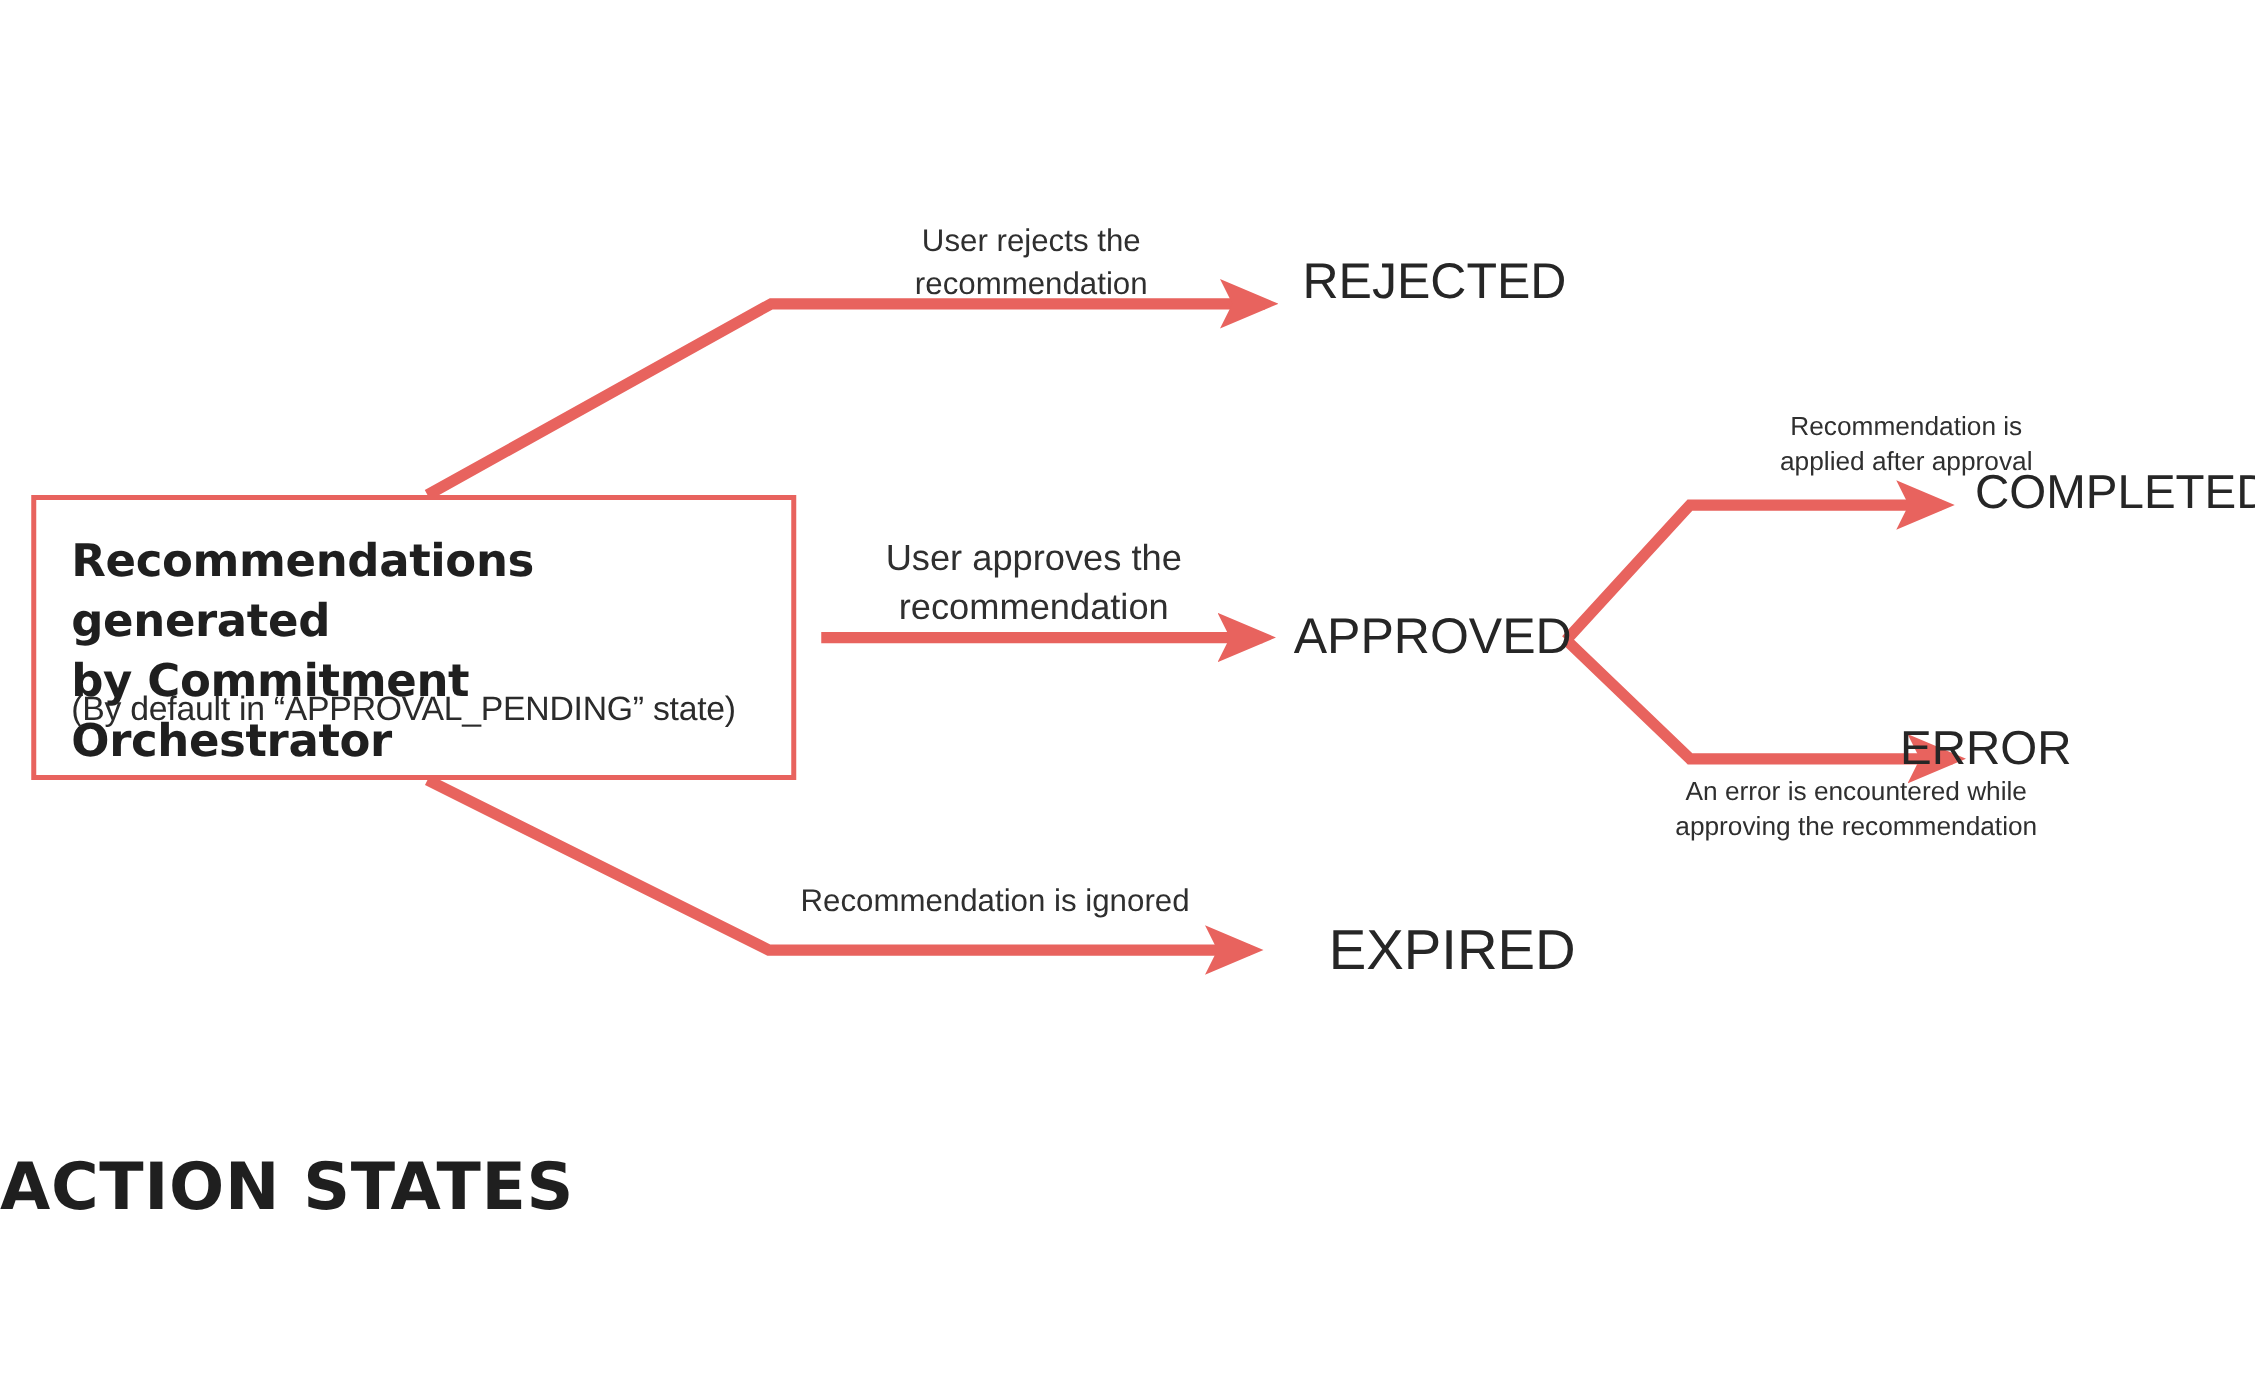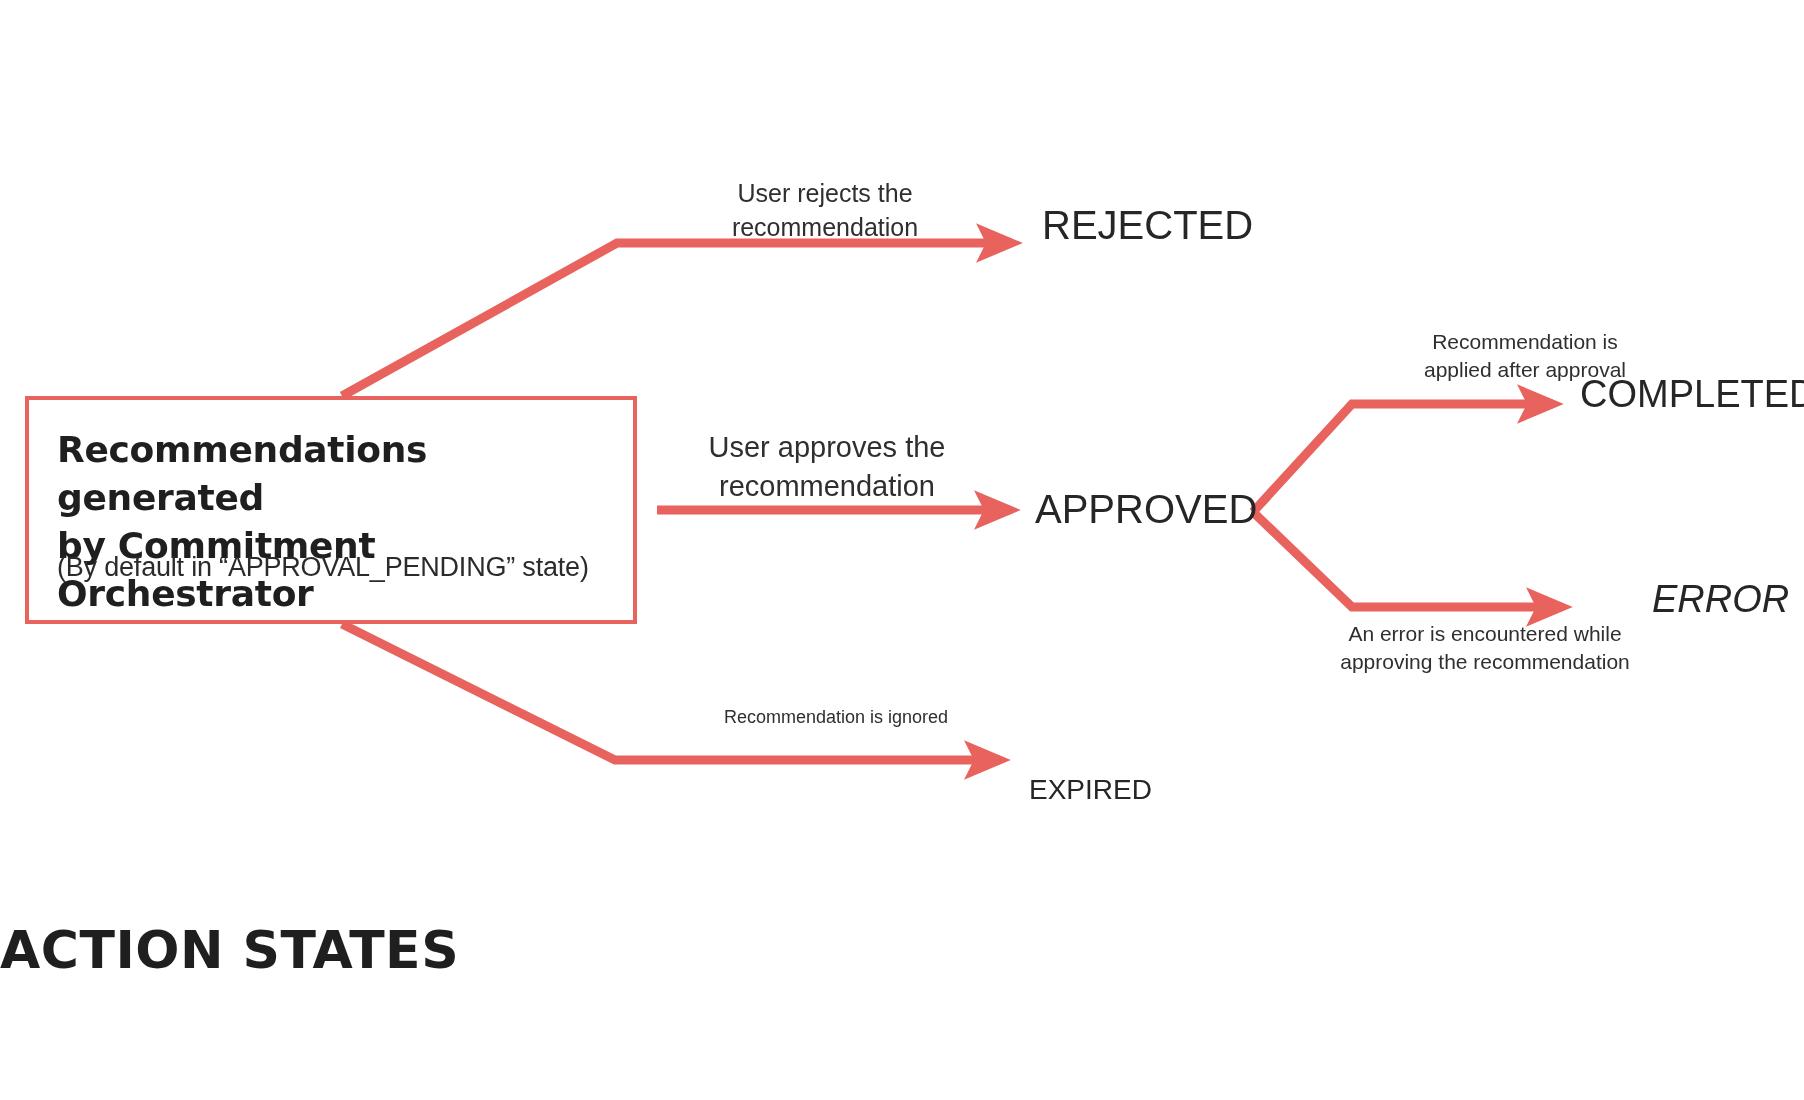--- a/index.html
+++ b/index.html
@@ -62,37 +62,37 @@
   .state-label {
     position: absolute;
     font-family: "Liberation Sans", sans-serif;
     font-weight: 400;
     color: #262626;
     white-space: nowrap;
     z-index: 3;
   }
   .state-rejected  { left: 1042px; top: 203px;  font-size: 40px; }
   .state-approved  { left: 1035px; top: 487px;  font-size: 40px; }
-  .state-expired   { left: 1029px; top: 734px;  font-size: 28px; margin-top: 40px; }
+  .state-expired   { left: 1063px; top: 734px;  font-size: 45px; }
   .state-completed { left: 1580px; top: 373px;  font-size: 38px; }
-  .state-error     { left: 1652px; top: 578px;  font-size: 38px; font-style: italic; }
+  .state-error     { left: 1520px; top: 578px;  font-size: 38px; }
 
   
   .edge-label {
     position: absolute;
     text-align: center;
     font-family: "Liberation Sans", sans-serif;
     color: #2f2f2f;
     line-height: 1.34;
     white-space: pre-line;
     z-index: 3;
   }
   .lbl-reject   { left: 655px;  top: 160px; width: 340px; font-size: 25px; margin-top: 17px; }
   .lbl-approve  { left: 657px;  top: 428px; width: 340px; font-size: 29px; }
-  .lbl-expire   { left: 636px;  top: 705px; width: 400px; font-size: 18px; }
+  .lbl-expire   { left: 596px;  top: 705px; width: 400px; font-size: 25px; }
   .lbl-complete { left: 1325px; top: 328px; width: 400px; font-size: 21px; }
   .lbl-error    { left: 1285px; top: 620px; width: 400px; font-size: 21px; }
 
   
   .diagram-title {
     position: absolute;
     left: 0;
     top: 920px;
     width: 1804px;
     text-align: left;

